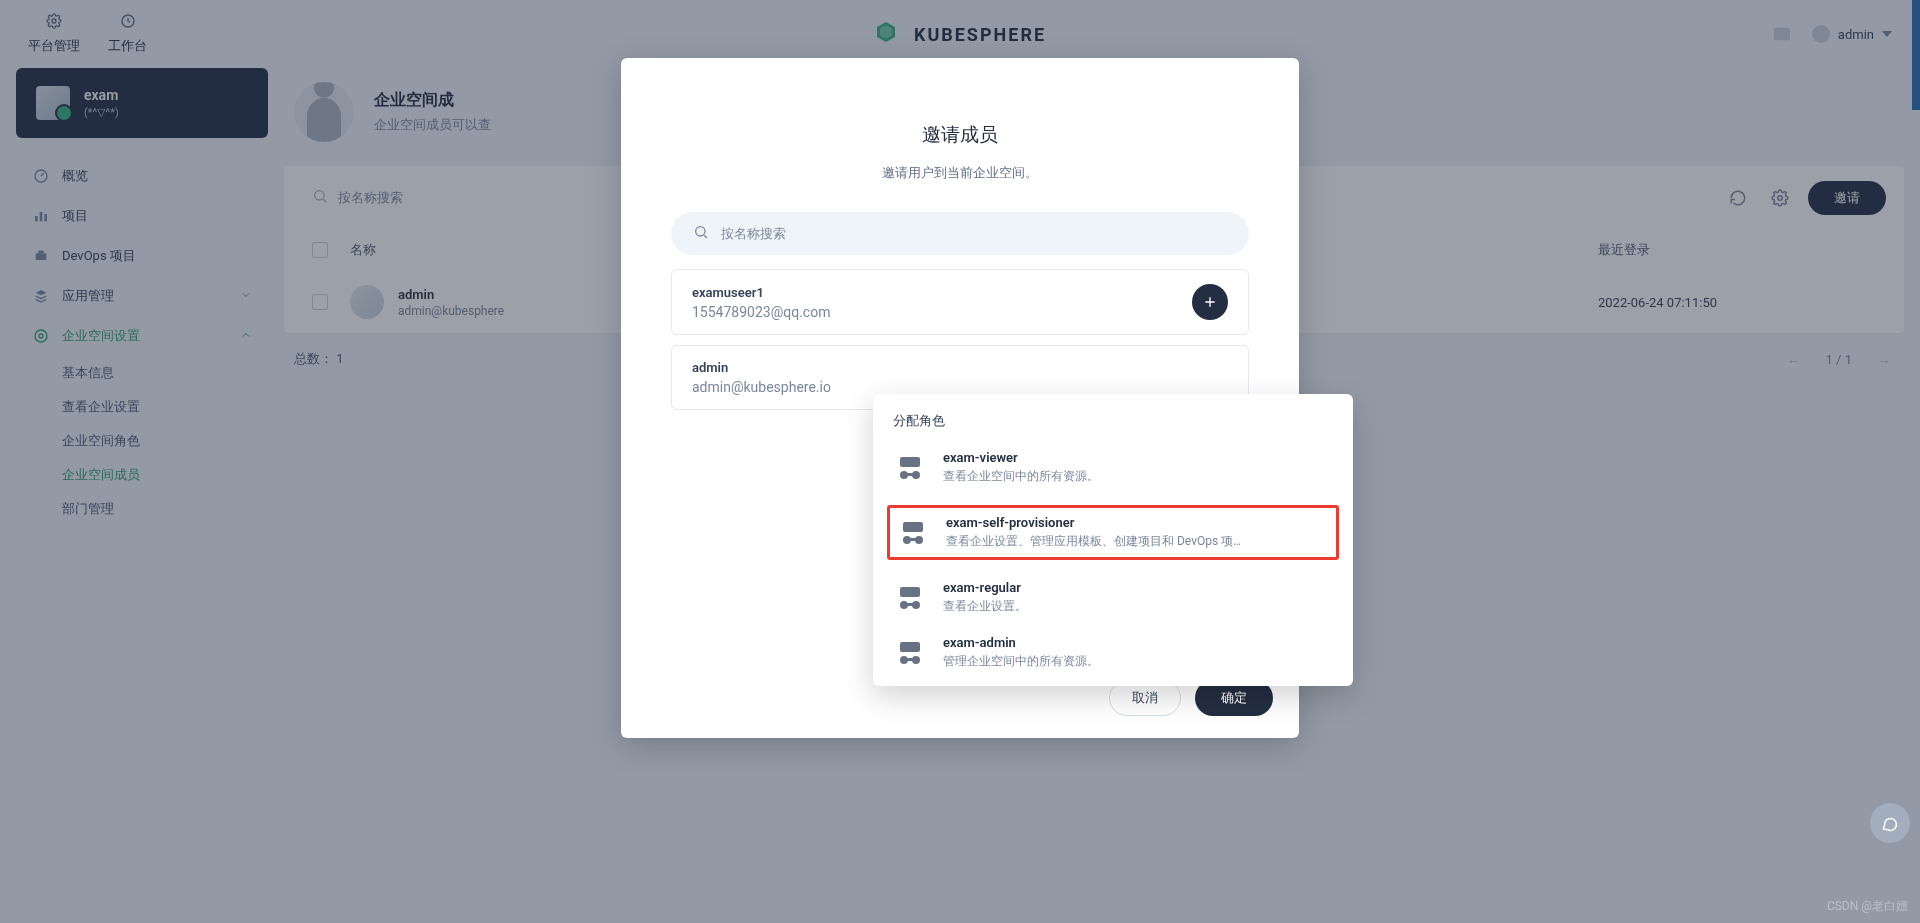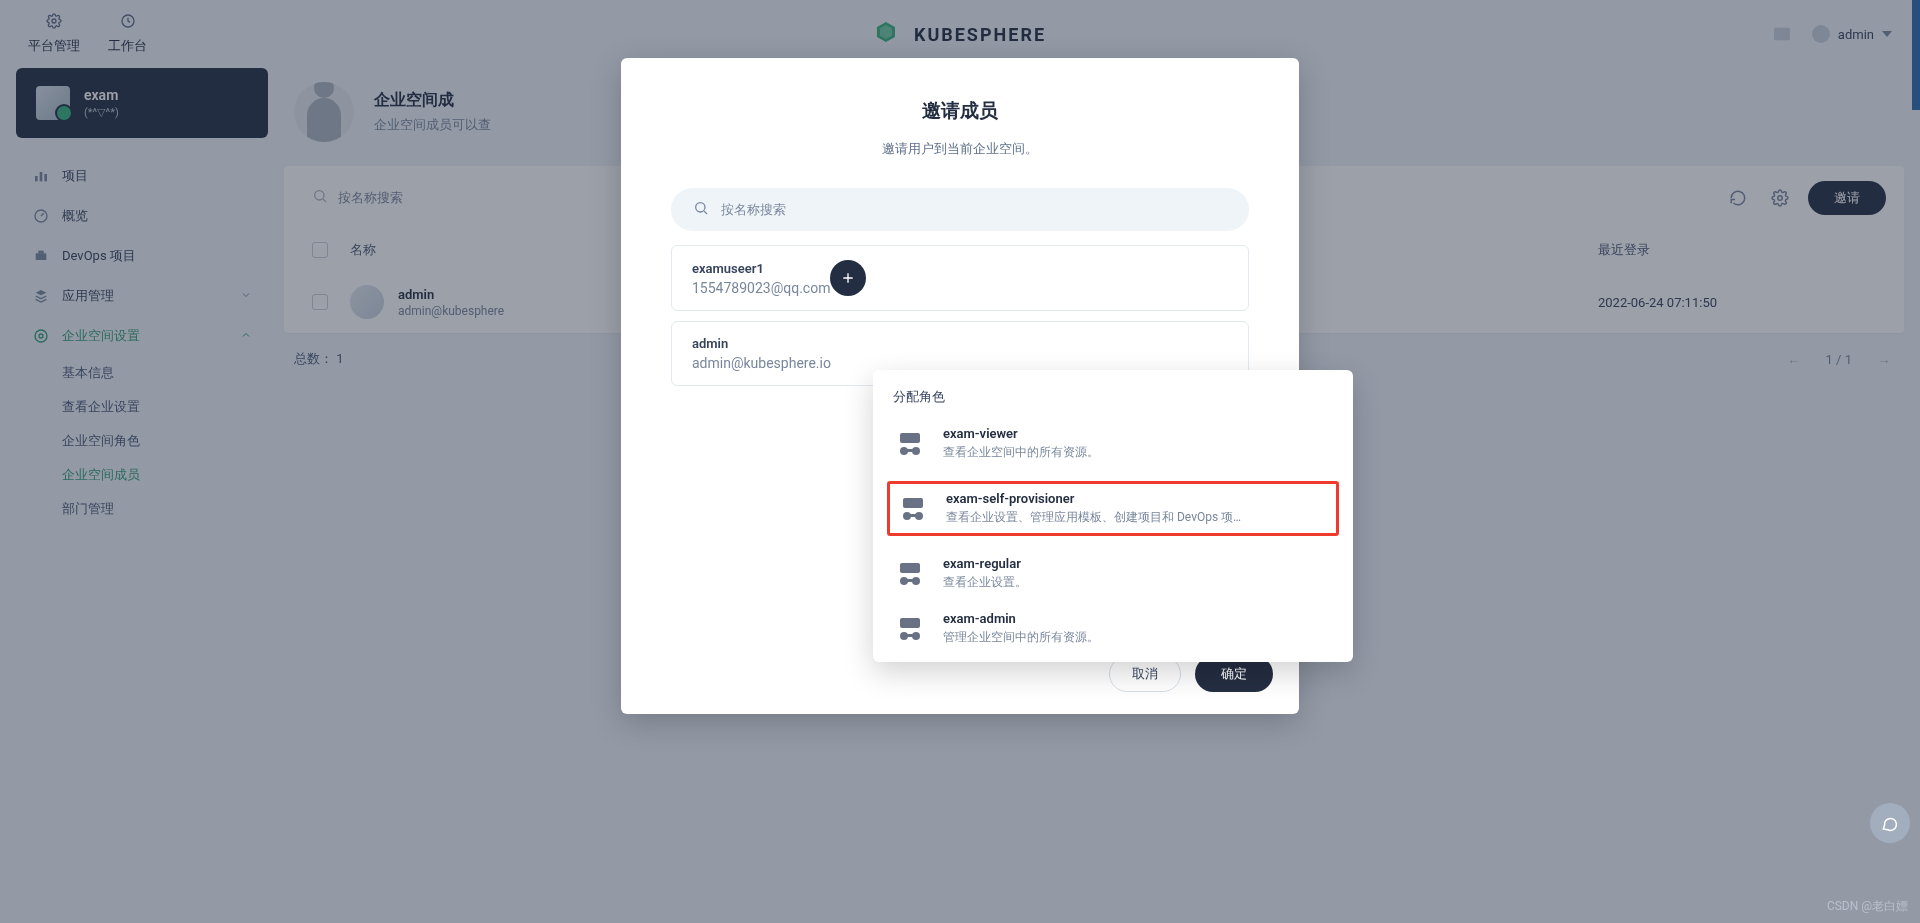--- a/index.html
+++ b/index.html
@@ -54,26 +54,26 @@
 .row .col-login { width: 300px; color: #36435c; }
 .u-avatar { width: 34px; height: 34px; border-radius: 50%; background: linear-gradient(135deg,#e3e9ef,#c7d1dd); }
 .u-name { font-weight: 600; color: #242e42; }
 .u-email { font-size: 12px; color: #79879c; margin-top: 2px; }
 .footer { display: flex; align-items: center; justify-content: space-between; padding: 16px 10px 12px; font-size: 13px; color: #4a5974; }
 .pager { display: flex; align-items: center; gap: 22px; color: #79879c;}
 .pg-btn { display: inline-flex; align-items: center; justify-content: center; width: 20px; height: 20px; color: #abb4be; cursor: pointer; }
 
 .overlay { position: absolute; inset: 0; background: rgba(35,45,65,.45); display: flex; align-items: flex-start; justify-content: center; padding-top: 58px; }
 .modal { width: 678px; background: #fff; border-radius: 6px; box-shadow: 0 8px 32px rgba(0,0,0,.2); position: relative; padding-bottom: 22px; }
-.m-title { text-align: center; font-size: 19px; font-weight: 700; padding-top: 40px; }
+.m-title { text-align: center; font-size: 19px; font-weight: 400; padding-top: 64px; }
 .m-sub { text-align: center; font-size: 13px; color: #5f708a; margin-top: 16px; }
 .m-body { background: #fff; margin-top: 30px; padding: 0 50px; position: relative; }
 .m-search { background: #eff4f9; border-radius: 24px; display: flex; align-items: center; gap: 12px; padding: 12px 22px; font-size: 13px; color: #79879c; }
 .m-list { margin-top: 14px; }
-.m-user { background: #fff; border: 1px solid #e3e9ef; border-radius: 6px; padding: 14px 20px; display: flex; align-items: center; justify-content: flex-start; margin-bottom: 10px; }
+.m-user { background: #fff; border: 1px solid #e3e9ef; border-radius: 6px; padding: 14px 20px; display: flex; align-items: center; justify-content: space-between; margin-bottom: 10px; }
 .m-user .info .n { font-size: 13px; color: #36435c; font-weight: 600; }
 .m-user .info .e { font-size: 14px; color: #79879c; margin-top: 4px; }
 .add-btn { width: 36px; height: 36px; border-radius: 50%; background: #242e42; color: #fff; display: flex; align-items: center; justify-content: center; font-size: 18px; cursor: pointer; }
 .role-pop { position: absolute; top: 182px; left: 252px; width: 480px; background: #fff; border-radius: 6px; box-shadow: 0 10px 30px rgba(0,0,0,.18); padding: 12px 0 6px; z-index: 5; }
 .role-title { font-size: 13px; color: #36435c; padding: 6px 20px 10px; font-weight: 500; }
 .role-item { display: flex; align-items: center; gap: 16px; padding: 10px 20px; cursor: pointer; }
 .role-ic { width: 34px; height: 30px; flex-shrink: 0; display: flex; align-items: center; justify-content: center; color: #36435c; opacity: .75; }
 .role-n { font-size: 13px; font-weight: 600; color: #242e42; }
 .role-d { font-size: 12px; color: #79879c; margin-top: 3px; white-space: nowrap; overflow: hidden; text-overflow: ellipsis; }
 .role-hl { border: 3px solid #ef3b2d; border-radius: 3px; margin: 10px 14px; padding: 7px 6px; }
@@ -138,36 +138,36 @@
     <div class="ws-card">
       <div class="ws-icon"></div>
       <div>
         <div class="ws-name">exam</div>
         <div class="ws-sub">(*^▽^*)</div>
       </div>
     </div>
     <div class="nav">
       <div class="nav-item">
         <span class="nav-i">
+            <svg width="16" height="16" viewBox="0 0 24 24" fill="none" stroke="currentColor" stroke-width="2">
+              <circle cx="12" cy="12" r="9"></circle>
+              <path d="M12 12l4-4"></path>
+            </svg>
+          </span>
+        <span>概览</span>
+      </div>
+      <div class="nav-item">
+        <span class="nav-i">
             <svg width="16" height="16" viewBox="0 0 24 24" fill="currentColor">
               <rect x="3" y="12" width="4" height="8"></rect>
               <rect x="10" y="6" width="4" height="14"></rect>
               <rect x="17" y="9" width="4" height="11"></rect>
             </svg>
           </span>
         <span>项目</span>
-      </div>
-      <div class="nav-item">
-        <span class="nav-i">
-            <svg width="16" height="16" viewBox="0 0 24 24" fill="none" stroke="currentColor" stroke-width="2">
-              <circle cx="12" cy="12" r="9"></circle>
-              <path d="M12 12l4-4"></path>
-            </svg>
-          </span>
-        <span>概览</span>
       </div>
       <div class="nav-item">
         <span class="nav-i">
             <svg width="16" height="16" viewBox="0 0 24 24" fill="currentColor">
               <rect x="4" y="8" width="16" height="10" rx="1"></rect>
               <rect x="8" y="4" width="8" height="4"></rect>
             </svg>
           </span>
         <span>DevOps 项目</span>
       </div>

